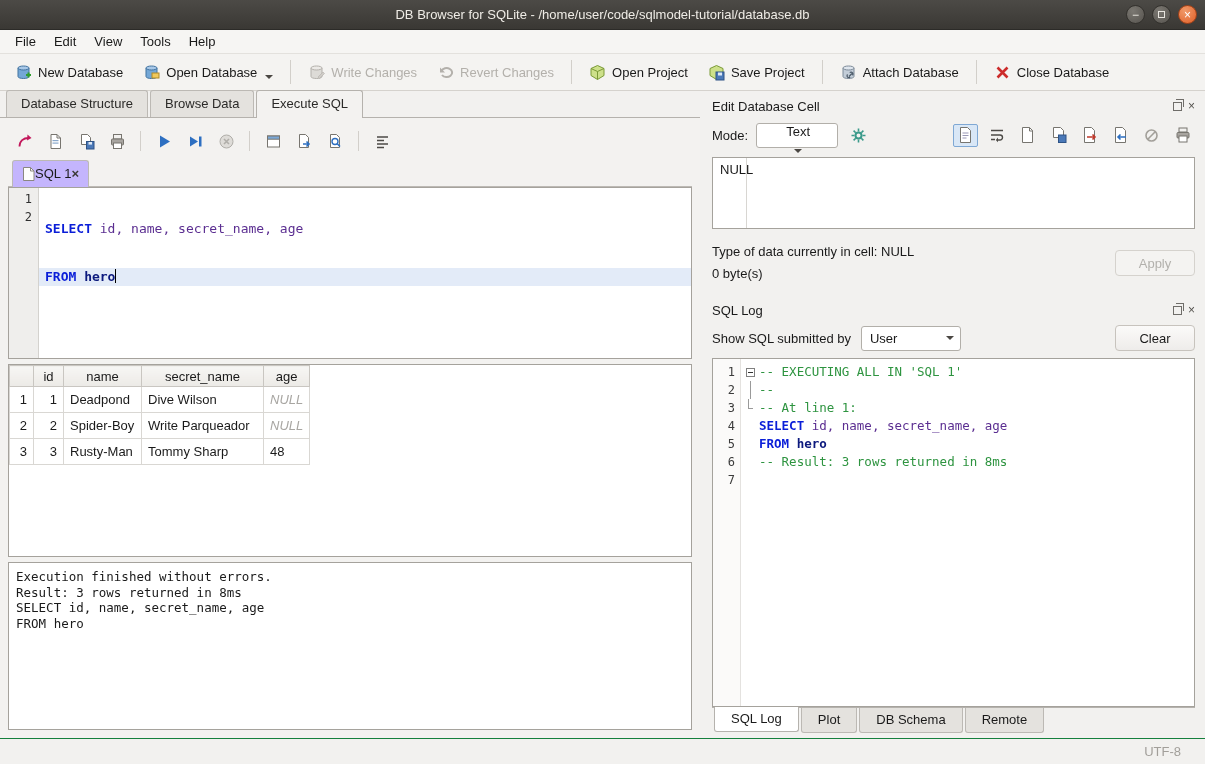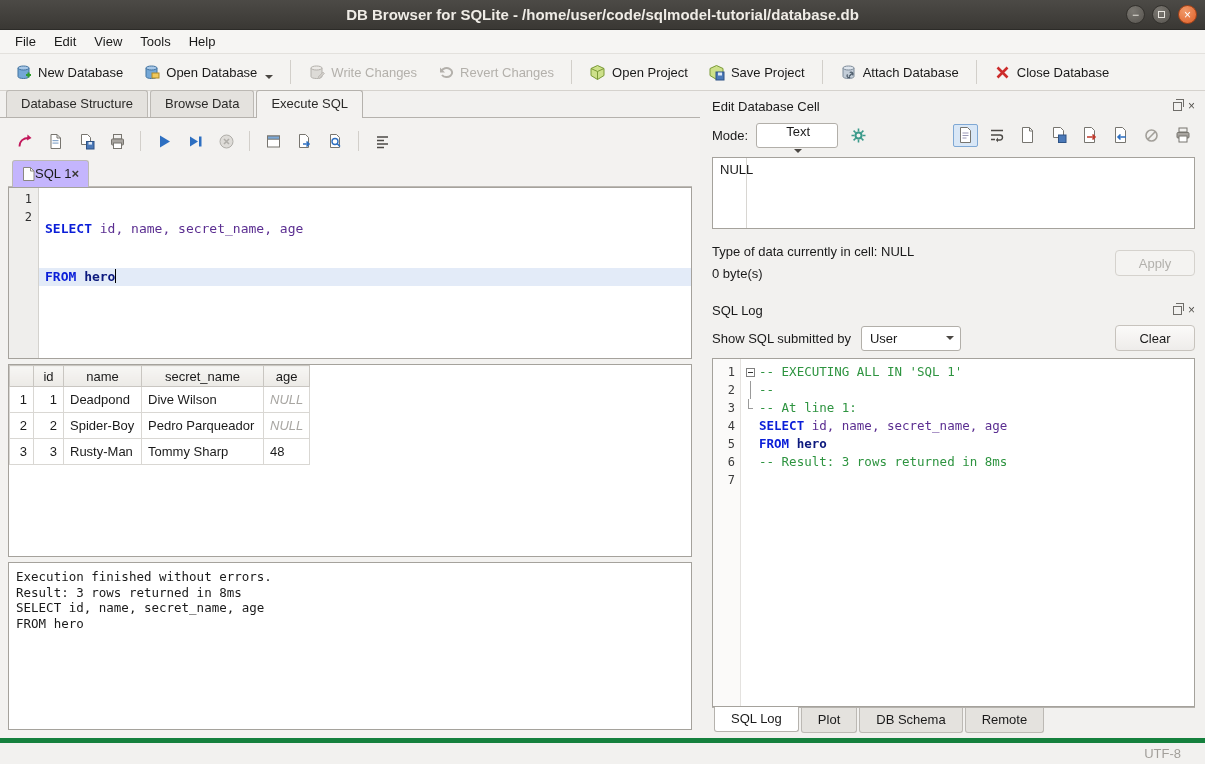--- a/index.html
+++ b/index.html
@@ -3,21 +3,21 @@
 <meta charset="utf-8">
 <style>
   * { margin:0; padding:0; box-sizing:border-box; }
   html,body { width:1205px; height:764px; overflow:hidden;
     font-family:"Liberation Sans", sans-serif; font-size:13px; color:#1a1a1a; }
   .app { width:1205px; height:764px; display:flex; flex-direction:column; background:#f2f1ef; }
 
   
   .titlebar { height:30px; background:linear-gradient(#4c4a46,#3a3834); display:flex; align-items:center;
     position:relative; border-bottom:1px solid #2c2b28; }
-  .title-text { flex:1; text-align:center; color:#efece6; font-weight:bold; font-size:15px;
+  .title-text { flex:1; text-align:center; color:#efece6; font-weight:normal; font-size:13px;
     white-space:nowrap; overflow:hidden; }
   .win-controls { position:absolute; right:8px; top:5px; display:flex; gap:7px; }
   .win-btn { width:19px; height:19px; border-radius:50%; display:flex; align-items:center; justify-content:center;
     background:radial-gradient(circle at 35% 30%, #7b7872, #56534e); border:1px solid #33312d;
     color:#e8e5df; font-size:12px; line-height:1; cursor:default; }
   .win-btn.close { background:radial-gradient(circle at 35% 30%, #f09a6a, #e05f27); border-color:#a64318; color:#fff; }
   .win-btn .sq { width:7px; height:7px; border:1.5px solid #e8e5df; display:inline-block; }
 
   
   .menubar { height:24px; background:#f6f5f3; display:flex; align-items:center; padding-left:6px;
@@ -136,21 +136,21 @@
   .fold-box::after { content:""; position:absolute; left:1px; right:1px; top:3px; height:1px; background:#333; }
   .fold-cont { width:1px; background:#9a9a9a; align-self:stretch; margin:0 auto; }
   .fold-elbow { width:5px; height:10px; border-left:1px solid #9a9a9a; border-bottom:1px solid #9a9a9a; margin-bottom:8px; }
 
   .dock-tabs { height:27px; display:flex; align-items:flex-start; margin-top:0; border-top:1px solid #b5b2ad; padding-left:2px; }
   .dock-tab { padding:4px 16px 5px; background:#e4e2de; border:1px solid #bcb9b4; border-top:none;
     border-radius:0 0 3px 3px; margin-right:2px; }
   .dock-tab.active { background:#fff; margin-top:-1px; border-color:#b5b2ad; }
 
   
-  .statusbar { height:26px; border-top:5px solid #15803d; background:#f2f1ef; display:flex; align-items:center;
+  .statusbar { height:26px; border-top:1px solid #15803d; background:#f2f1ef; display:flex; align-items:center;
     justify-content:flex-end; padding-right:24px; color:#a29f9a; }
 </style>
 </head>
 <body>
 
 <div class="app">
 
   <div class="titlebar">
     <div class="title-text">DB Browser for SQLite - /home/user/code/sqlmodel-tutorial/database.db</div>
     <div class="win-controls">
@@ -382,21 +382,21 @@
               <td class="rownum">1</td>
               <td class="c-id">1</td>
               <td class="c-name">Deadpond</td>
               <td class="c-secret">Dive Wilson</td>
               <td class="c-age null">NULL</td>
             </tr>
             <tr>
               <td class="rownum">2</td>
               <td class="c-id">2</td>
               <td class="c-name">Spider-Boy</td>
-              <td class="c-secret">Pedro Parqueador</td>
+              <td class="c-secret">Write Parqueador</td>
               <td class="c-age null">NULL</td>
             </tr>
             <tr>
               <td class="rownum">3</td>
               <td class="c-id">3</td>
               <td class="c-name">Rusty-Man</td>
               <td class="c-secret">Tommy Sharp</td>
               <td class="c-age">48</td>
             </tr>
           </tbody>

